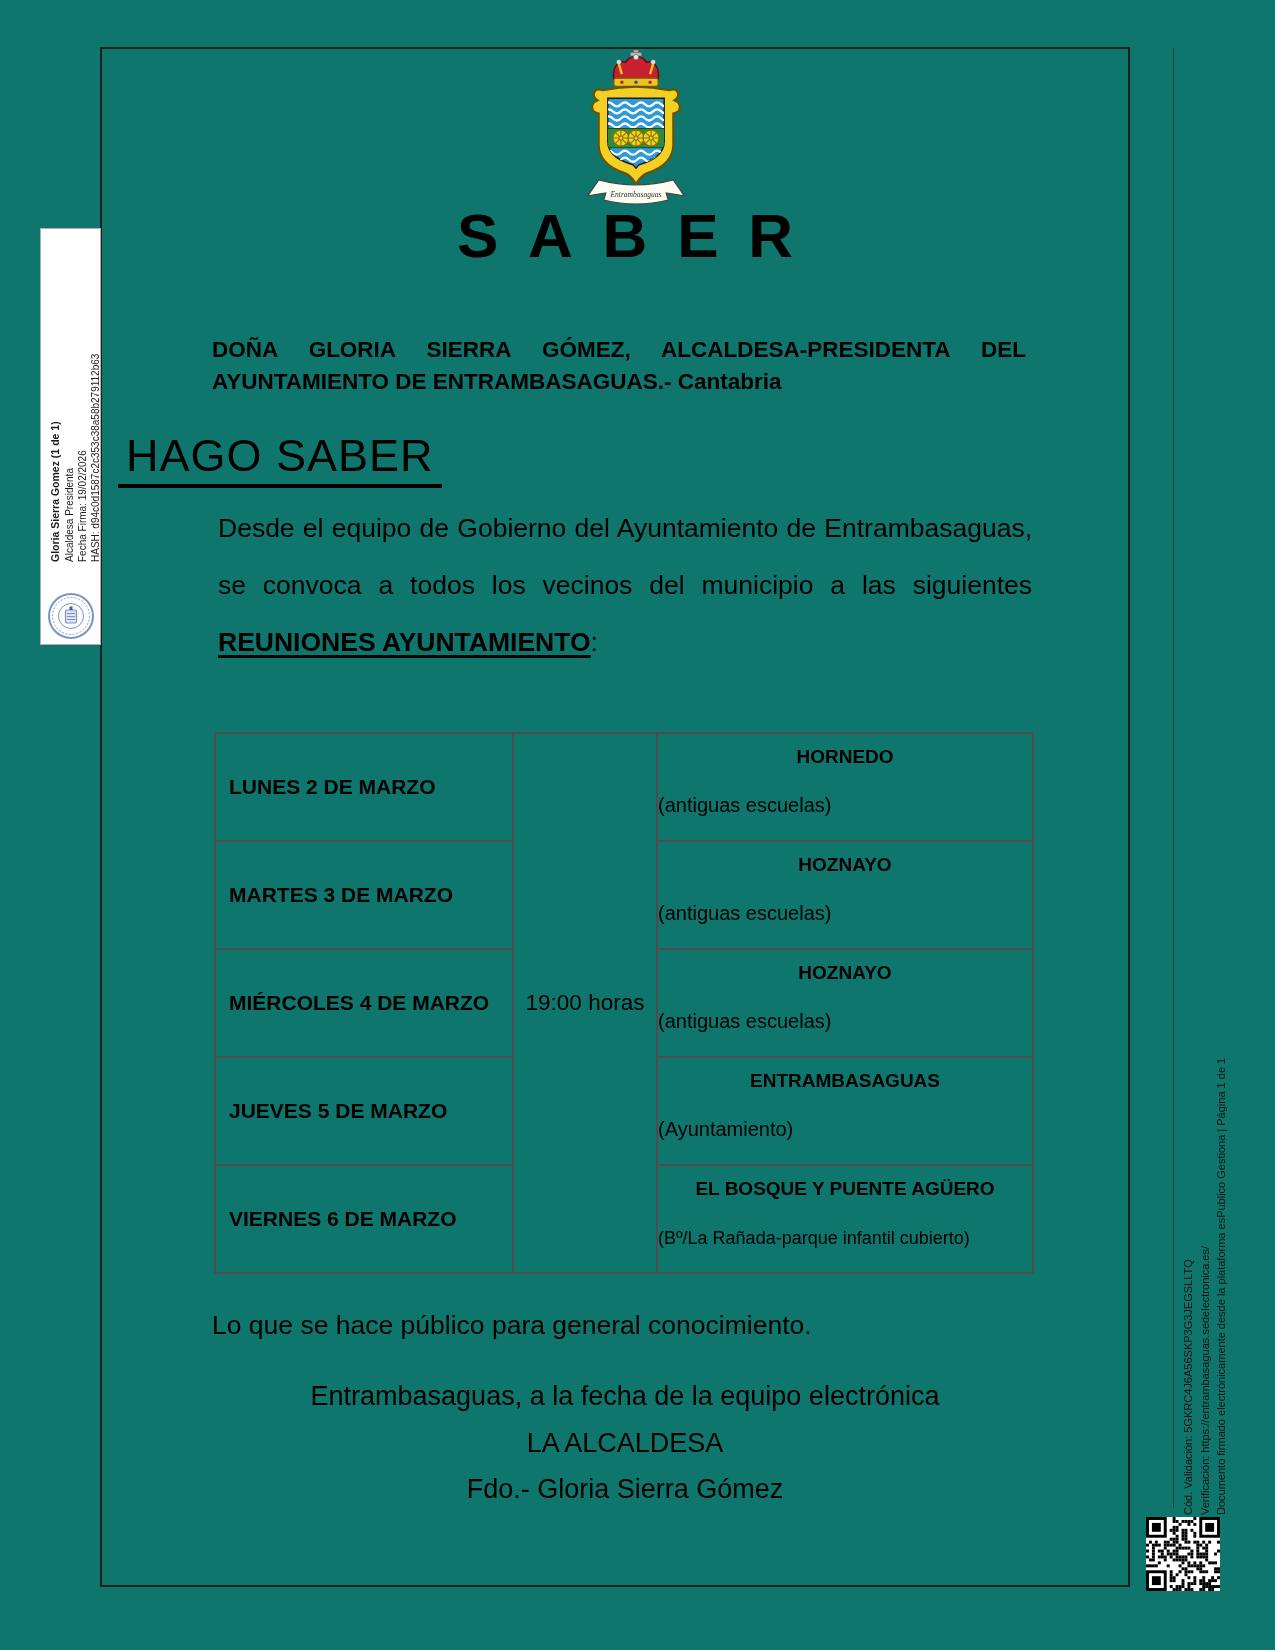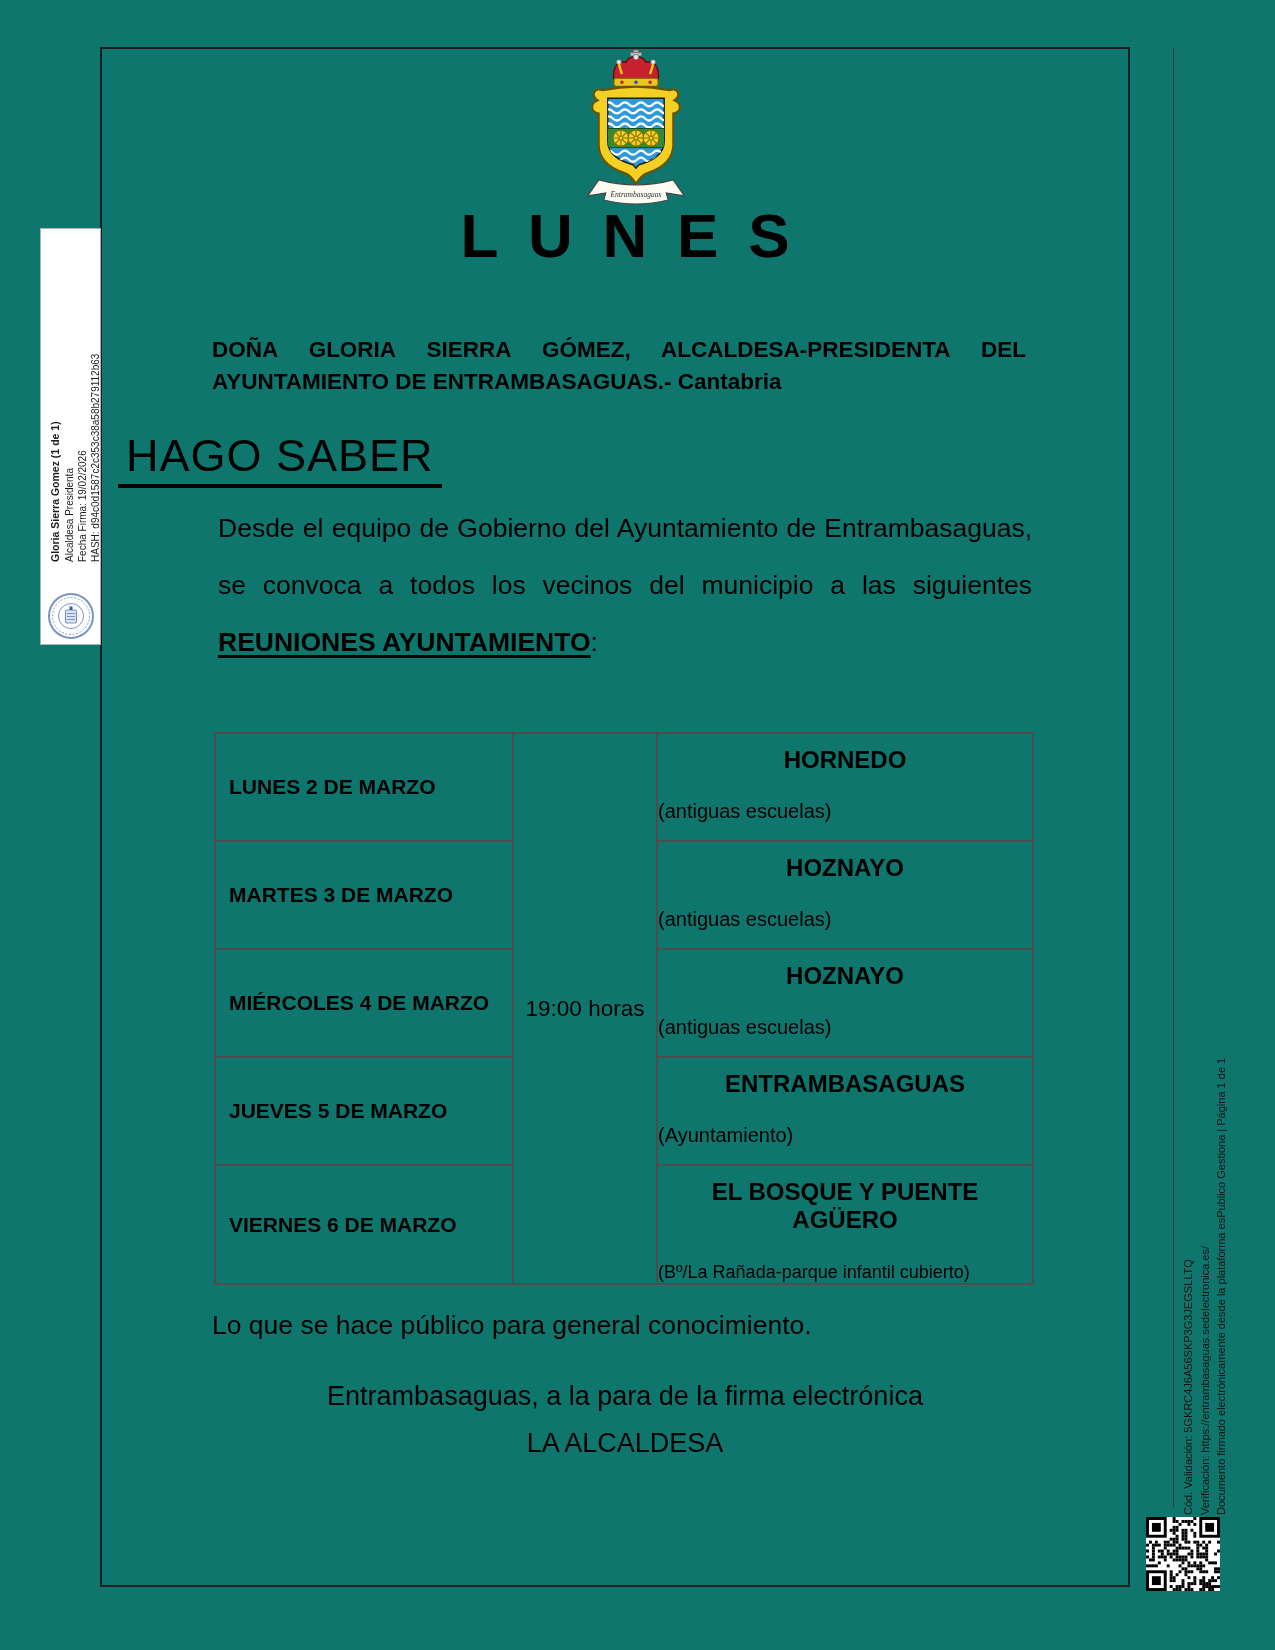--- a/index.html
+++ b/index.html
@@ -24,21 +24,21 @@
          font-size:26.5px;line-height:2.16;text-align:justify;}
   .b{font-weight:bold;}
   .u{text-decoration:underline;text-decoration-thickness:3px;text-underline-offset:4px;}
   
   .sched{position:absolute;left:214px;top:732px;width:818px;border-collapse:collapse;table-layout:fixed;}
   .sched td{border:2px solid #4d4d4d;padding:0;box-sizing:border-box;}
   .sched tr{height:108px;}
   .day{font-weight:bold;font-size:21px;padding-left:13px !important;vertical-align:middle;}
   .time{font-size:22.5px;text-align:center;vertical-align:middle;margin-top:6px;}
   .place{vertical-align:top;}
-  .pname{font-weight:bold;font-size:24px;text-align:center;margin-top:12px;}
+  .pname{font-weight:bold;font-size:19px;text-align:center;margin-top:12px;}
   .pvenue{font-size:20px;text-align:left;margin-top:26px;}
   .sched tr:last-child .pvenue{font-size:18px;white-space:nowrap;margin-top:28px;}
   
   .notice{position:absolute;left:212px;top:1310px;margin:0;font-size:26.5px;}
   .pdate{position:absolute;left:118px;top:1381px;width:1014px;margin:0;text-align:center;font-size:27px;}
   .role{position:absolute;left:118px;top:1428px;width:1014px;margin:0;text-align:center;font-size:27px;}
   .signed{position:absolute;left:118px;top:1474px;width:1014px;margin:0;text-align:center;font-size:27px;}
   
   .sigbox{position:absolute;left:40px;top:228px;width:61px;height:417px;
           border:1px solid #b0b0b0;box-sizing:border-box;background:#fff;}
@@ -116,21 +116,21 @@
         </g>
       </g>
     </g>
 
     <g>
       <path d="M18 131 L7 147 L25 144 L23 151 Q55 159 87 151 L85 144 L103 147 L92 131 Q55 141 18 131 Z" fill="#fcfcf2" stroke="#444" stroke-width="1.2"></path>
       <text x="55" y="148" font-size="7.5" font-style="italic" text-anchor="middle" fill="#333" font-family="Liberation Serif, serif">Entrambasaguas</text>
     </g>
   </svg>
 
-  <h1 class="title"><span>LUNES</span></h1>
+  <h1 class="title"><span>SABER</span></h1>
 
   <p class="intro">DOÑA GLORIA SIERRA GÓMEZ, ALCALDESA-PRESIDENTA DEL AYUNTAMIENTO DE ENTRAMBASAGUAS.- Cantabria</p>
 
   <div class="hago">
     <span>HAGO SABER</span>
   </div>
 
   <p class="bodyp"><span>Desde el equipo de Gobierno del Ayuntamiento de Entrambasaguas, se convoca a todos los vecinos del municipio a las siguientes </span><span class="b u">REUNIONES AYUNTAMIENTO</span><span>:</span></p>
 
   <table class="sched">
@@ -173,22 +173,23 @@
       <td class="day">VIERNES 6 DE MARZO</td>
       <td class="place">
         <div class="pname">EL BOSQUE Y PUENTE AGÜERO</div>
         <div class="pvenue">(Bº/La Rañada-parque infantil cubierto)</div>
       </td>
     </tr>
   </tbody>
     </table>
 
   <p class="notice">Lo que se hace público para general conocimiento.</p>
-  <p class="pdate">Entrambasaguas, a la para de la firma electrónica</p>
+  <p class="pdate">Entrambasaguas, a la fecha de la equipo electrónica</p>
   <p class="role">LA ALCALDESA</p>
+  <p class="signed">Fdo.- Gloria Sierra Gómez</p>
 
   <div class="sigbox">
     <div class="sigtext">
       <div class="sb">Gloria Sierra Gomez (1 de 1)</div>
       <div>Alcaldesa Presidenta</div>
       <div>Fecha Firma: 19/02/2026</div>
       <div>HASH: d94c0d1587c2c353c38a58b279112b63</div>
     </div>
     <svg class="seal" viewBox="0 0 48 48">
       <circle cx="24" cy="24" r="22" fill="none" stroke="#7b94c2" stroke-width="2"></circle>

